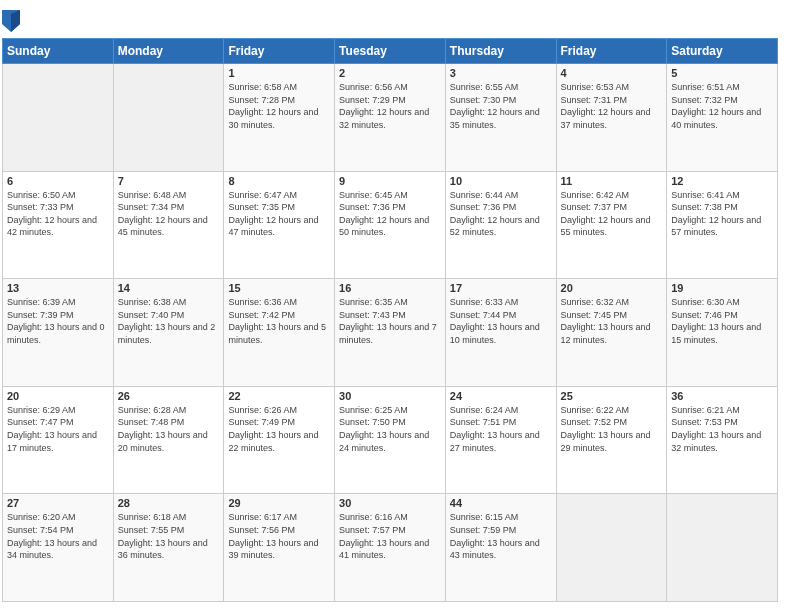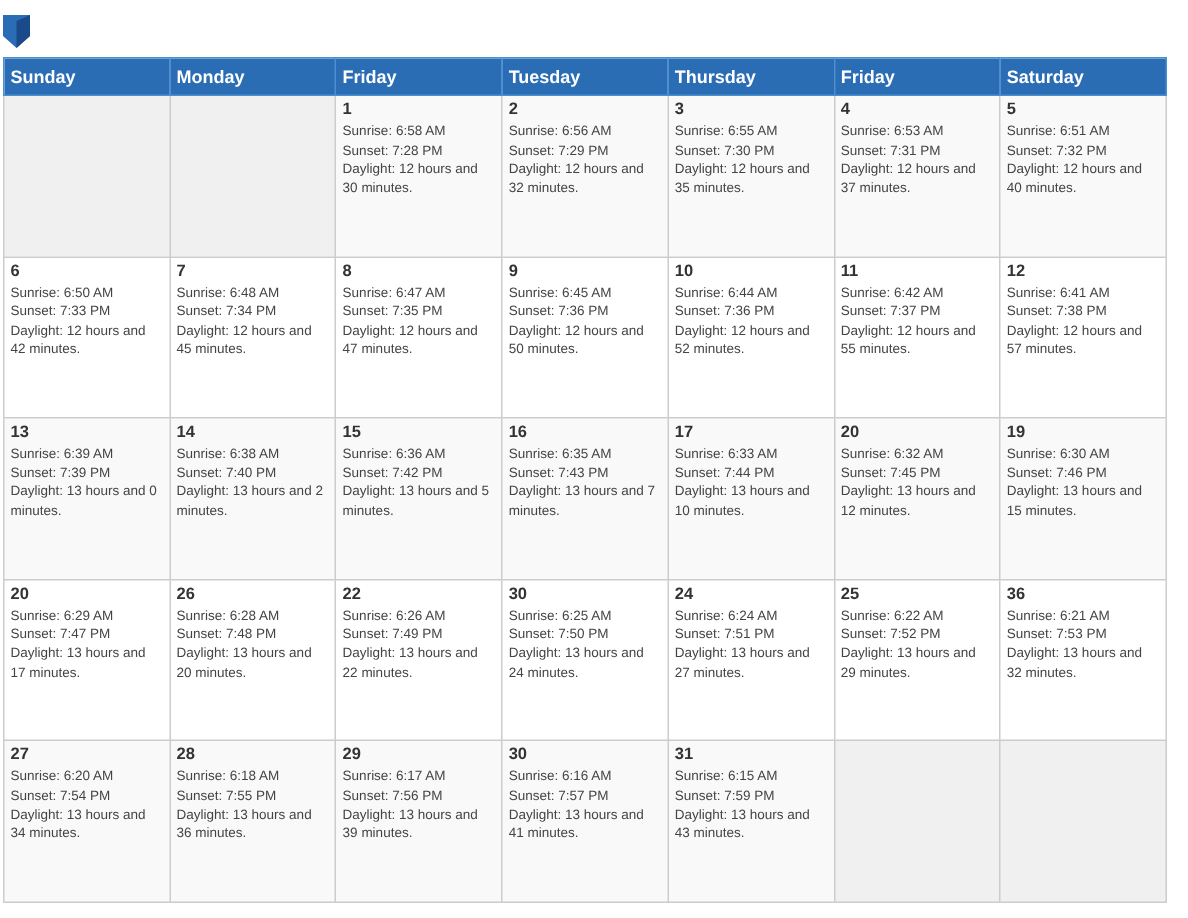--- a/index.html
+++ b/index.html
@@ -258,21 +258,21 @@
           </td>
           <td>
             <span class="day-number">29</span>
             <div class="day-info">Sunrise: 6:17 AM<br>Sunset: 7:56 PM<br>Daylight: 13 hours and 39 minutes.</div>
           </td>
           <td>
             <span class="day-number">30</span>
             <div class="day-info">Sunrise: 6:16 AM<br>Sunset: 7:57 PM<br>Daylight: 13 hours and 41 minutes.</div>
           </td>
           <td>
-            <span class="day-number">31</span>
+            <span class="day-number">44</span>
             <div class="day-info">Sunrise: 6:15 AM<br>Sunset: 7:59 PM<br>Daylight: 13 hours and 43 minutes.</div>
           </td>
           <td class="empty-cell"></td>
           <td class="empty-cell"></td>
         </tr>
       </tbody>
   </table>
 </div>
 
 </body></html>

